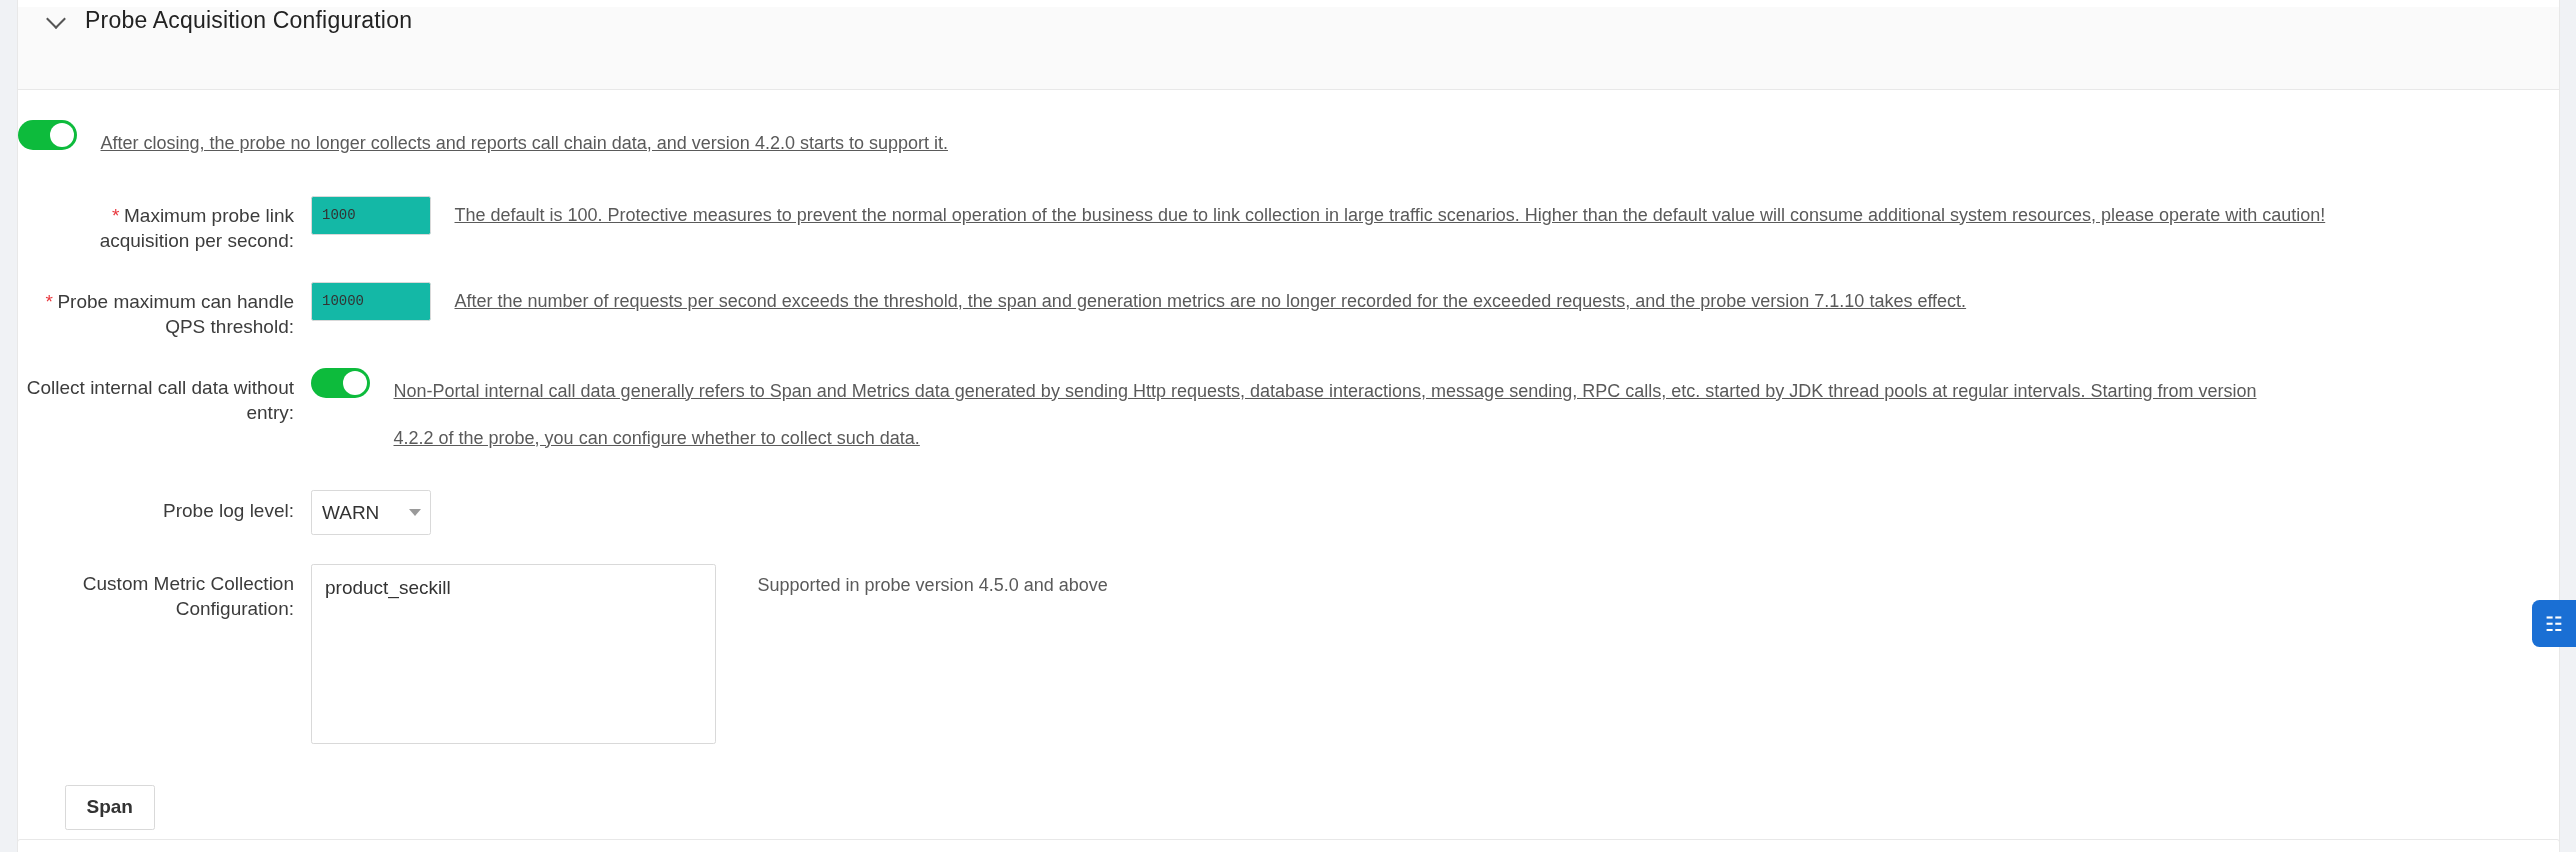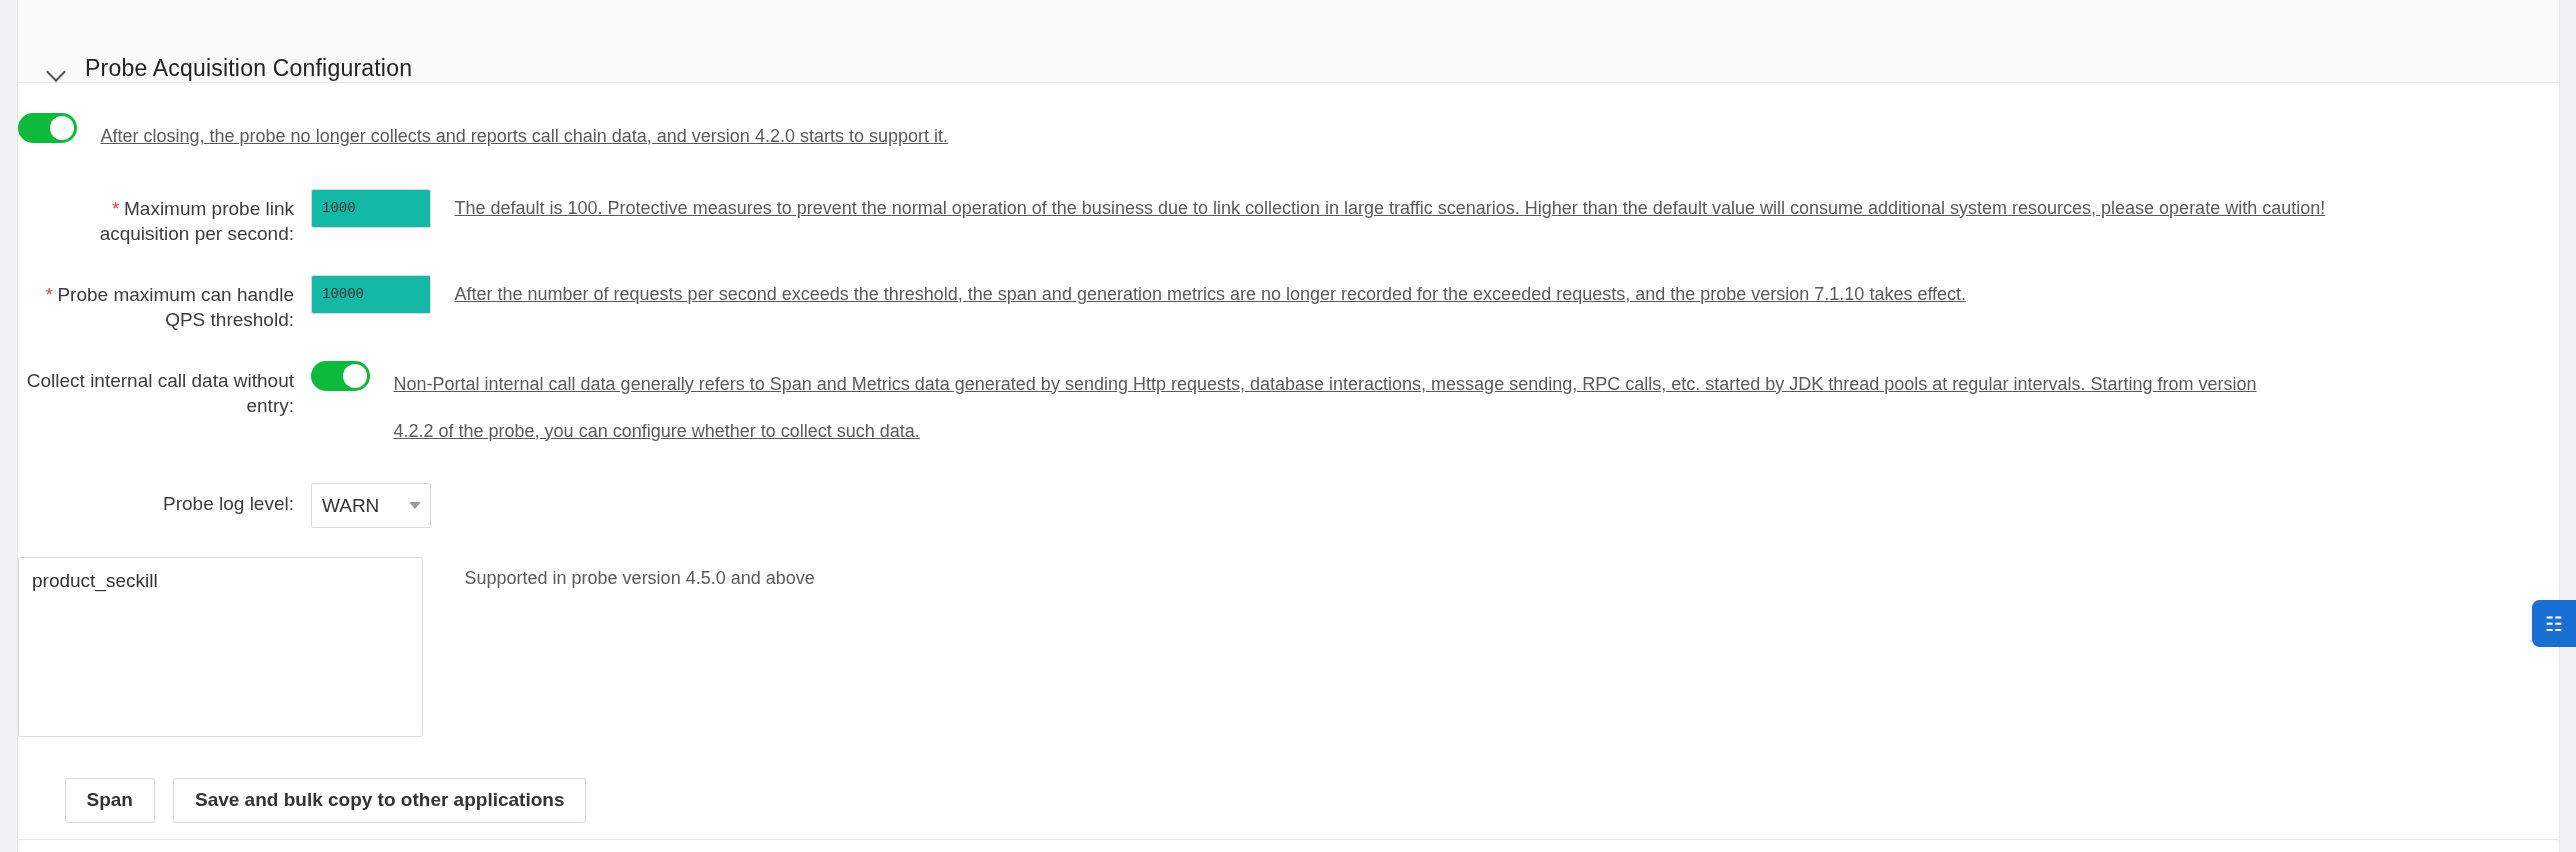--- a/index.html
+++ b/index.html
@@ -33,22 +33,23 @@
     border: 0.8px solid #e8e8e8;
     border-top: none;
     border-radius: 0 0 3px 3px;
   }
 
   .panel-header {
     height: 83px;
     background: #fafafa;
     border-bottom: 0.8px solid #e8e8e8;
     display: flex;
-    align-items: flex-end;
+    align-items: flex-start;
     padding-left: 28.5px;
+    margin-top: 7px;
   }
   .chevron {
     width: 22.5px;
     height: 22.5px;
     margin-right: 16.5px;
     display: inline-block;
     position: relative;
     flex: 0 0 auto;
   }
   .chevron::before {
@@ -296,29 +297,29 @@
         <div class="label-col">Probe log level:</div>
         <div class="ctrl-col">
           <div class="select">
             <span>WARN</span>
             <span class="caret"></span>
           </div>
         </div>
       </div>
 
       <div class="form-row">
+        <div class="label-col">Custom Metric Collection Configuration:</div>
         <div class="ctrl-col">
           <textarea class="textarea" style="">product_seckill</textarea>
         </div>
         <div class="hint-inline" style="padding-left:42px;">Supported in probe version 4.5.0 and above</div>
       </div>
 
       <div class="btn-row">
         <button class="btn">Span</button>
-        <button class="btn">Save and bulk copy to other applications</button>
       </div>
 
     </div>
   </div>
 
   <div class="bottom-strip"></div>
 
   <div class="side-fab">
     <span class="glyph">☷</span>
   </div>

